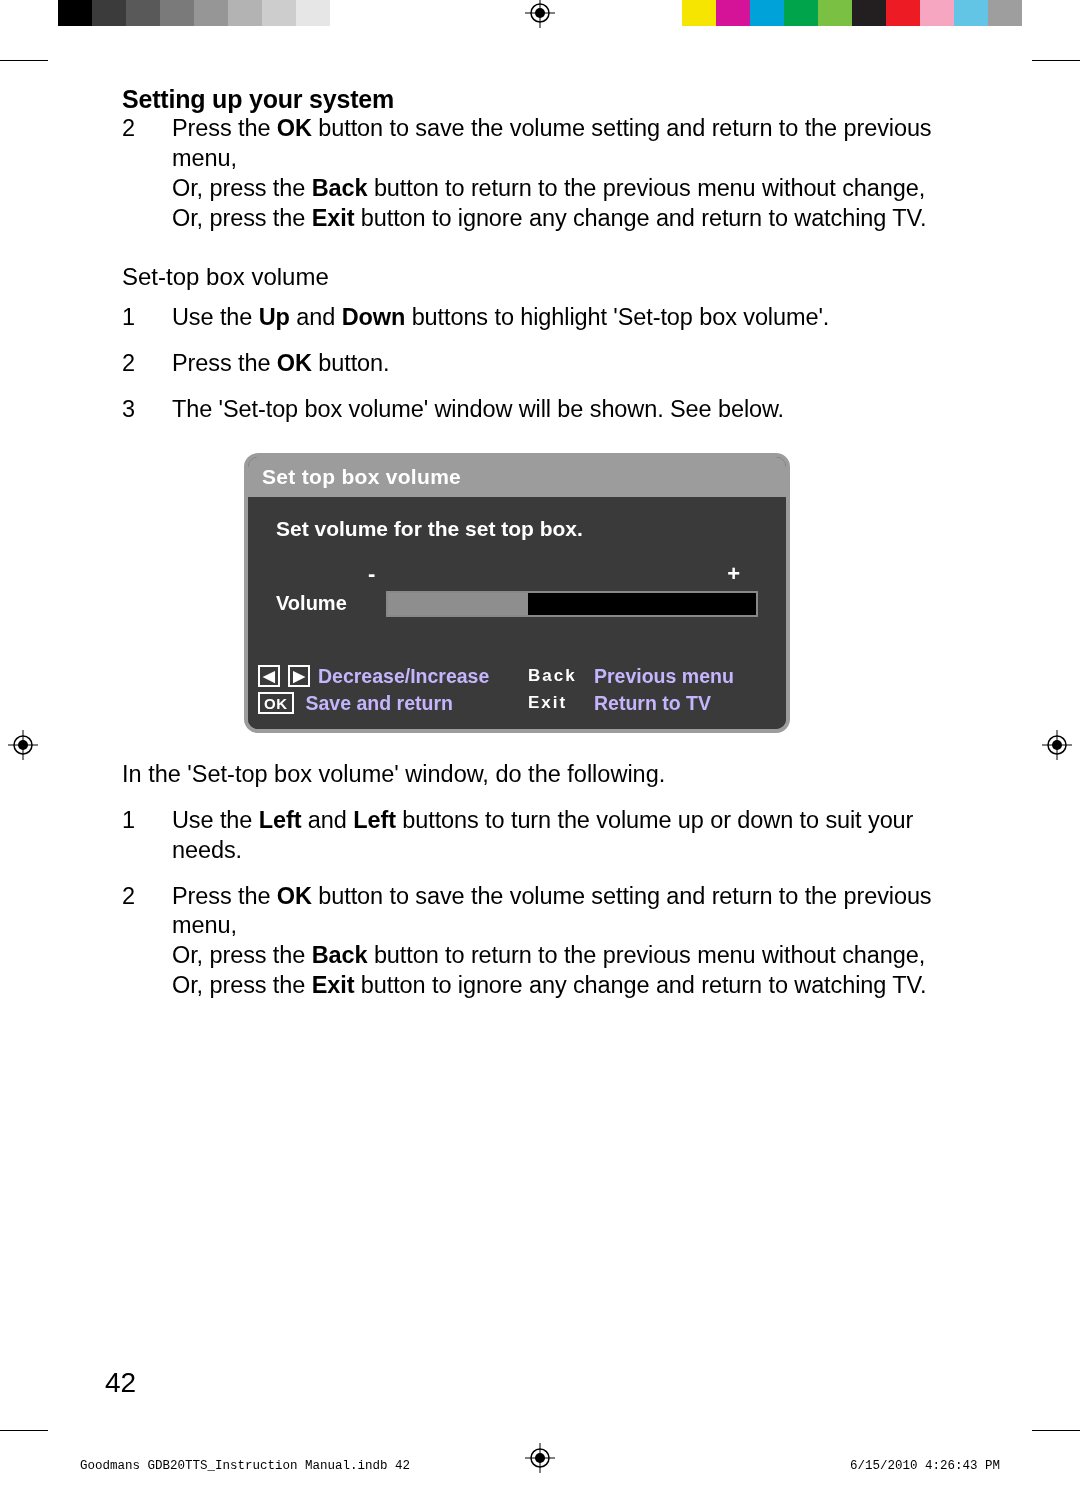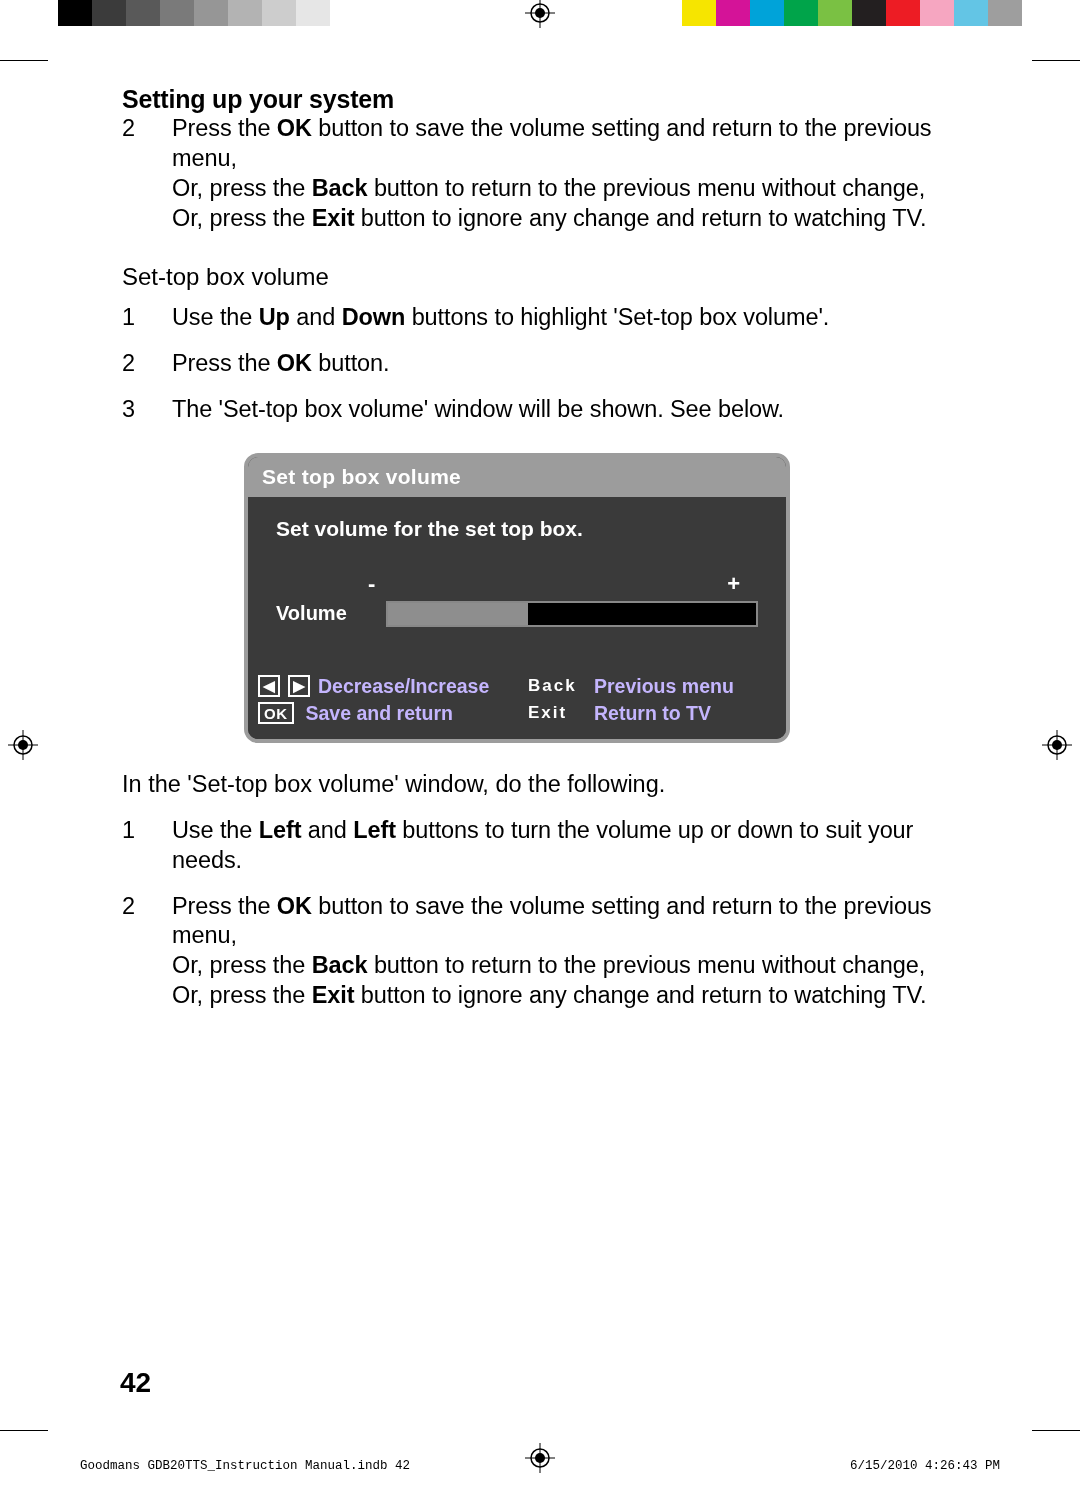--- a/index.html
+++ b/index.html
@@ -89,21 +89,21 @@
     font-family: Arial, sans-serif;
   }
   .osd-body {
     background: #3a3a3a;
     padding: 20px 28px 40px 28px;
     color: #fff;
   }
   .osd-instr {
     font-size: 21px;
     font-weight: 700;
-    margin-bottom: 30px;
+    margin-bottom: 20px;
     font-family: Arial, sans-serif;
   }
   .vol-signs {
     display: flex;
     justify-content: space-between;
     padding: 0 18px 4px 92px;
     font-size: 22px;
     font-weight: 700;
     font-family: Arial, sans-serif;
   }
@@ -168,24 +168,24 @@
     width: 52px;
     display: inline-block;
   }
   .ftxt { color: #c4b5fd; }
   .col1 { width: 270px; display:flex; align-items:center; gap:6px; }
   .col2 { display:flex; align-items:center; gap:6px; }
 
   
   .page-num {
     position: absolute;
-    left: 120px;
+    left: 105px;
     bottom: 92px;
     font-size: 28px;
-    font-weight: 700;
+    font-weight: 400;
     font-stretch: condensed;
   }
   
   .footer-meta {
     position: absolute;
     bottom: 18px;
     left: 80px;
     right: 80px;
     display: flex;
     justify-content: space-between;

